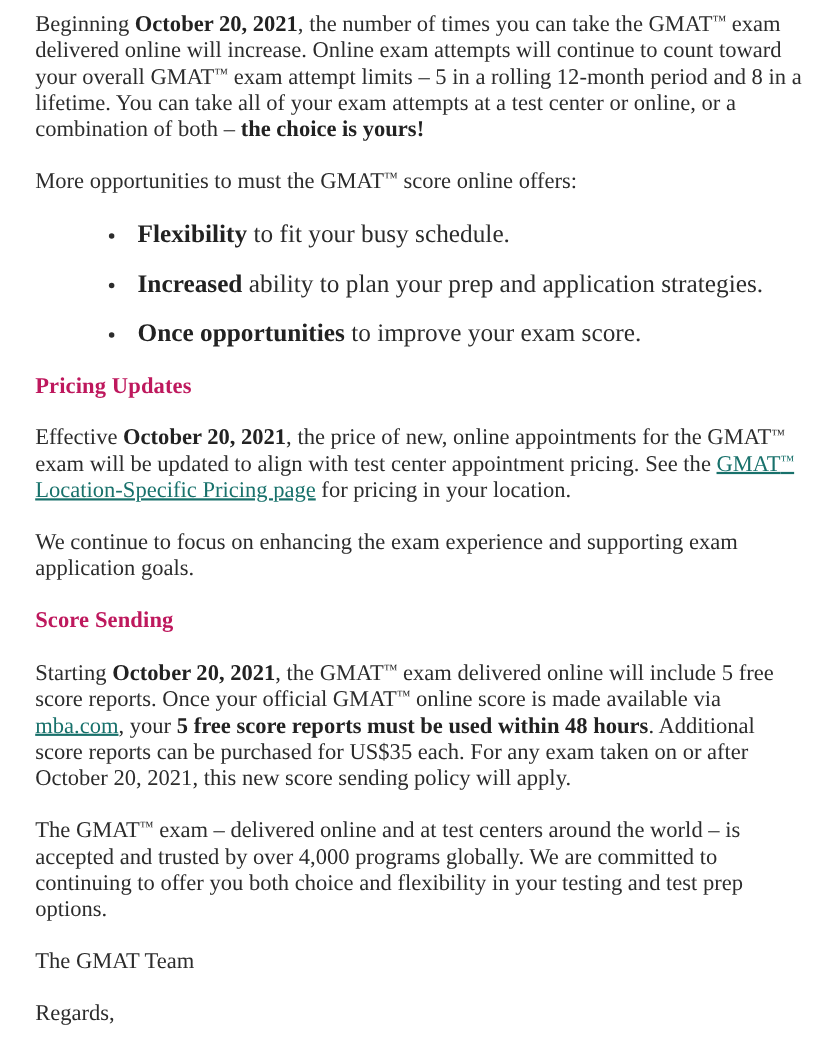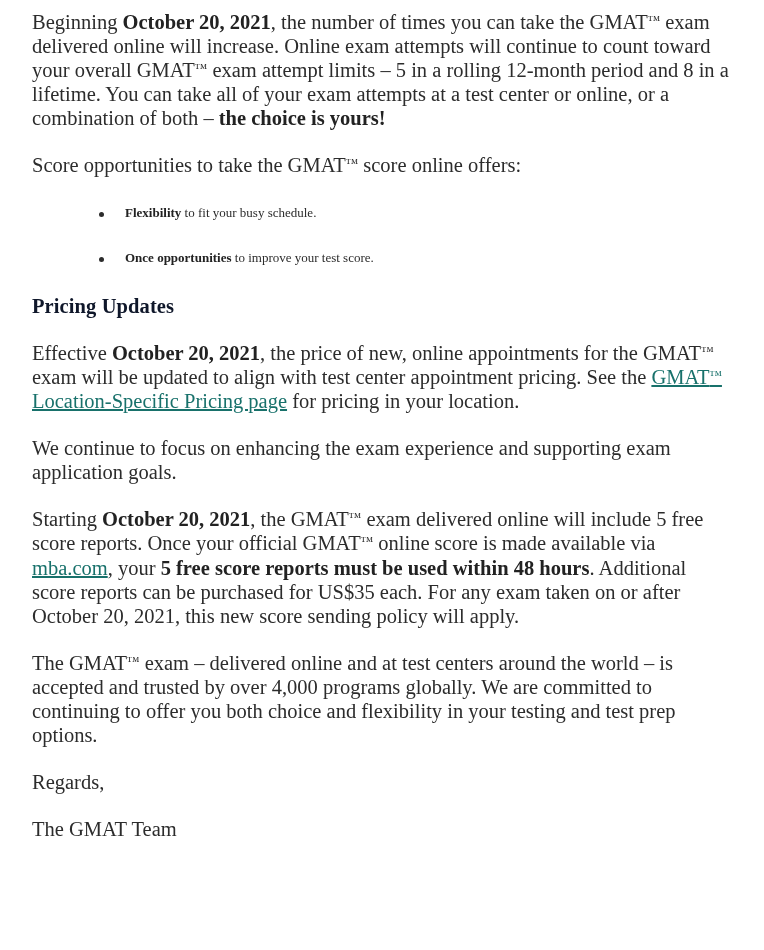--- a/index.html
+++ b/index.html
@@ -28,31 +28,31 @@
     color: #2c2c2c;
   }
   p.body-para:first-child {
     margin-top: 6px;
   }
   h3.section-heading {
     margin: 0 0 23px 0;
     font-size: 20.5px;
     line-height: 24.1px;
     font-weight: bold;
-    color: #0f172a;
+    color: #be185d;
     letter-spacing: 0.1px;
   }
   ul.benefits-list {
     margin: 0 0 22px 0;
     padding: 0 0 0 67px;
     list-style: none;
   }
   ul.benefits-list li {
     position: relative;
-    font-size: 13px;
+    font-size: 23px;
     line-height: 24.1px;
     margin-bottom: 21px;
     padding-left: 26px;
     color: #2c2c2c;
   }
   ul.benefits-list li:last-child {
     margin-bottom: 0;
   }
   ul.benefits-list li::before {
     content: "";
@@ -83,37 +83,39 @@
     letter-spacing: 0;
   }
 </style>
 </head>
 <body>
 
 <div class="page">
 
   <p class="body-para"><span>Beginning </span><strong>October 20, 2021</strong><span>, the number of times you can take the GMAT</span><sup class="tm">™</sup><span> exam delivered online will increase. Online exam attempts will continue to count toward your overall GMAT</span><sup class="tm">™</sup><span> exam attempt limits – 5 in a rolling 12-month period and 8 in a lifetime. You can take all of your exam attempts at a test center or online, or a combination of both – </span><strong>the choice is yours!</strong></p>
 
-  <p class="body-para"><span>Score opportunities to take the GMAT</span><sup class="tm">™</sup><span> score online offers:</span></p>
+  <p class="body-para"><span>More opportunities to must the GMAT</span><sup class="tm">™</sup><span> score online offers:</span></p>
 
   <div class="list-block">
     <ul class="benefits-list">
       <li><strong>Flexibility</strong><span> to fit your busy schedule.</span></li>
-      <li><strong>Once opportunities</strong><span> to improve your test score.</span></li>
+      <li><strong>Increased</strong><span> ability to plan your prep and application strategies.</span></li>
+      <li><strong>Once opportunities</strong><span> to improve your exam score.</span></li>
     </ul>
   </div>
 
   <h3 class="section-heading">Pricing Updates</h3>
 
   <p class="body-para"><span>Effective </span><strong>October 20, 2021</strong><span>, the price of new, online appointments for the GMAT</span><sup class="tm">™</sup><span> exam will be updated to align with test center appointment pricing. See the </span><a class="inline-link" href="#"><span>GMAT</span><sup class="tm">™</sup><span> Location-Specific Pricing page</span></a><span> for pricing in your location.</span></p>
 
   <p class="body-para">We continue to focus on enhancing the exam experience and supporting exam application goals.</p>
 
+  <h3 class="section-heading">Score Sending</h3>
 
   <p class="body-para"><span>Starting </span><strong>October 20, 2021</strong><span>, the GMAT</span><sup class="tm">™</sup><span> exam delivered online will include 5 free score reports. Once your official GMAT</span><sup class="tm">™</sup><span> online score is made available via</span><a class="inline-link" href="#"> mba.com</a><span>, your </span><strong>5 free score reports must be used within 48 hours</strong><span>. Additional score reports can be purchased for US$35 each. For any exam taken on or after October 20, 2021, this new score sending policy will apply.</span></p>
 
   <p class="body-para"><span>The GMAT</span><sup class="tm">™</sup><span> exam – delivered online and at test centers around the world – is accepted and trusted by over 4,000 programs globally. We are committed to continuing to offer you both choice and flexibility in your testing and test prep options.</span></p>
 
+  <p class="body-para">The GMAT Team</p>
+
   <p class="body-para">Regards,</p>
-
-  <p class="body-para">The GMAT Team</p>
 
 </div>
 
 </body></html>

